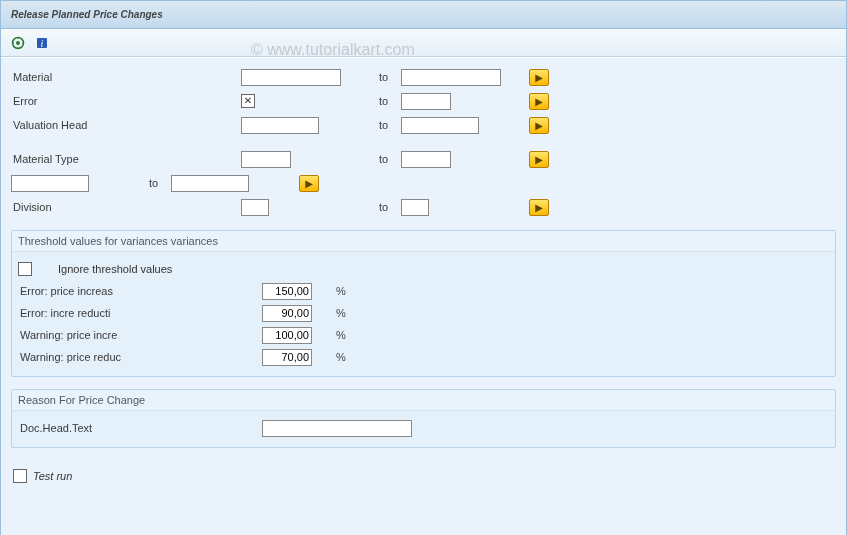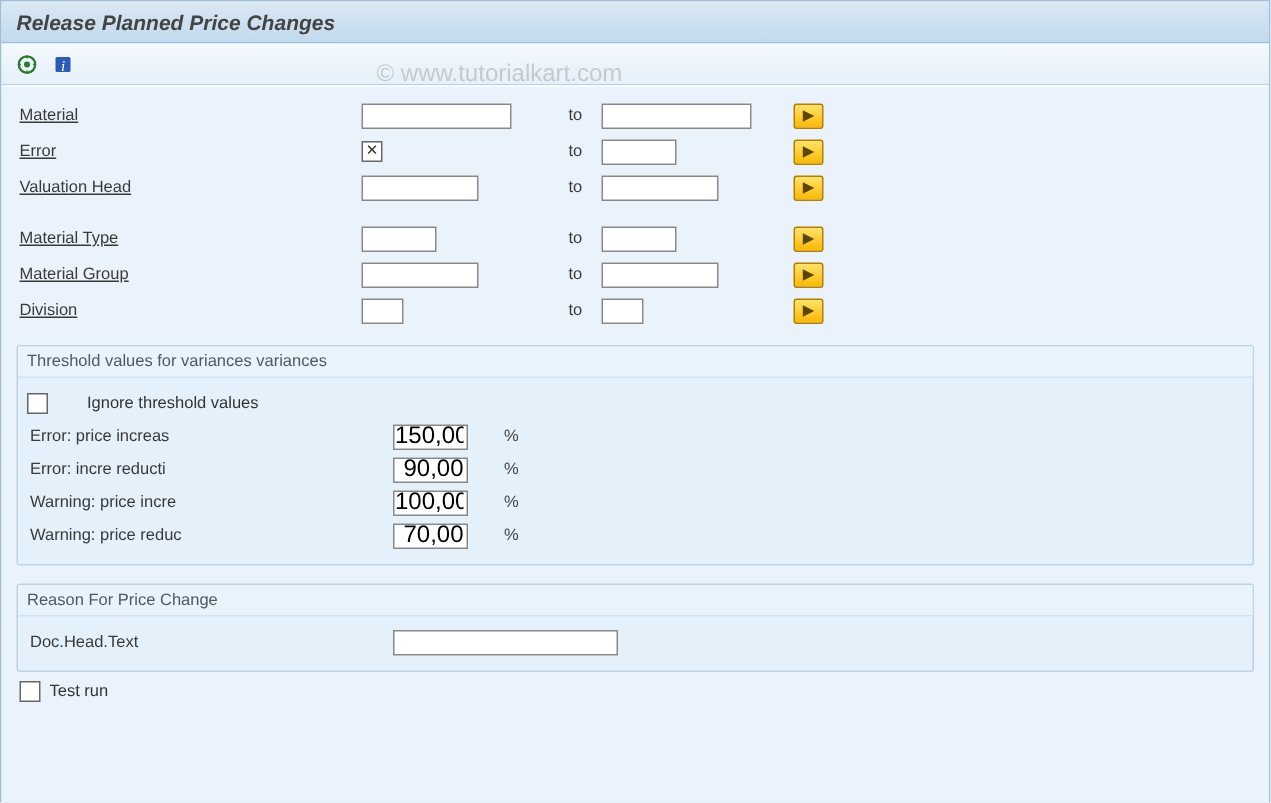--- a/index.html
+++ b/index.html
@@ -13,21 +13,21 @@
 }
 .title-bar {
   background: linear-gradient(#DAE8F2, #C2DAEE);
   border-bottom: 1px solid #9CBEDB;
   padding: 4px 10px;
   height: 28px;
   display: flex;
   align-items: center;
 }
 .title-bar h1 {
-  font-size: 14px;
+  font-size: 10px;
   font-style: italic;
   font-weight: bold;
   color: #444;
 }
 .toolbar {
   background: linear-gradient(#F4F9FD, #E5F0F9);
   border-bottom: 1px solid #B9D3E8;
   padding: 4px 8px;
   height: 28px;
   display: flex;
@@ -52,21 +52,20 @@
 .sel-row {
   display: flex;
   align-items: center;
   height: 22px;
   margin-bottom: 2px;
 }
 .sel-label {
   width: 230px;
   padding-left: 2px;
   color: #3a3a3a;
-  text-decoration: underline;
 }
 .sel-input {
   border: 1px solid #888;
   background: #fff;
   height: 17px;
   padding: 0 2px;
   font-size: 11px;
 }
 .w1 { width: 100px; }
 .w1b { width: 78px; }
@@ -128,39 +127,40 @@
 }
 .th-row .chk { margin-right: 6px; }
 .th-label { width: 224px; padding-left: 2px; color: #3a3a3a; }
 .th-input {
   border: 1px solid #888;
   background: #fff;
   height: 17px;
   width: 50px;
   text-align: right;
   padding-right: 2px;
-  font-size: 16px;
+  font-size: 11px;
 }
 .unit { margin-left: 4px; color:#444; }
 
 .reason-input {
   border: 1px solid #888;
   background: #fff;
   height: 17px;
   width: 150px;
   font-size: 11px;
   padding: 0 2px;
 }
 
 .test-run {
-  margin-top: 6px;
+  margin-top: 21px;
   display: flex;
   align-items: center;
   gap: 6px;
   padding-left: 2px;
+  font-style: italic;
 }
 
 .watermark {
   position: absolute;
   top: 40px;
   left: 250px;
   font-size: 16px;
   color: rgba(170,170,170,0.55);
   pointer-events: none;
   font-family: Arial, sans-serif;
@@ -231,21 +231,20 @@
         <div class="sel-row">
           <span class="sel-label">Material Type</span>
           <span style="width: 110px; display: inline-block;"><input class="sel-input w2" style=""></span>
           <span class="to-label">to</span>
           <span style="width: 110px; display: inline-block;"><input class="sel-input w2" style=""></span>
           <span class="multi-btn">
             <span>▶</span>
           </span>
         </div>
         <div class="sel-row">
-          <span class="sel-label">Material Group</span>
           <span style="width: 110px; display: inline-block;"><input class="sel-input w1b" style=""></span>
           <span class="to-label">to</span>
           <span style="width: 110px; display: inline-block;"><input class="sel-input w1b" style=""></span>
           <span class="multi-btn">
             <span>▶</span>
           </span>
         </div>
         <div class="sel-row">
           <span class="sel-label">Division</span>
           <span style="width: 110px; display: inline-block;"><input class="sel-input w2b" style=""></span>

